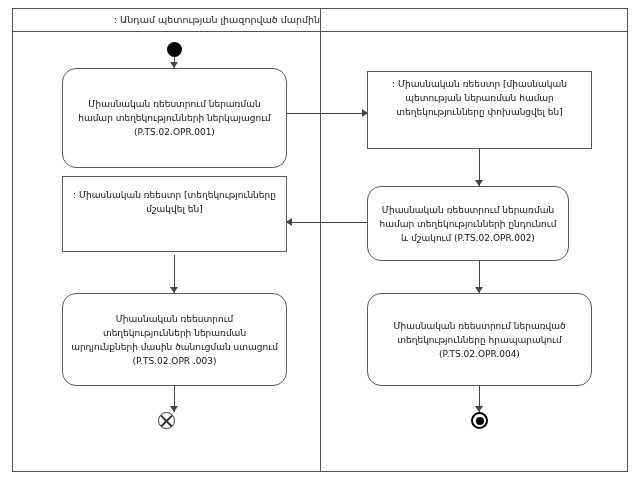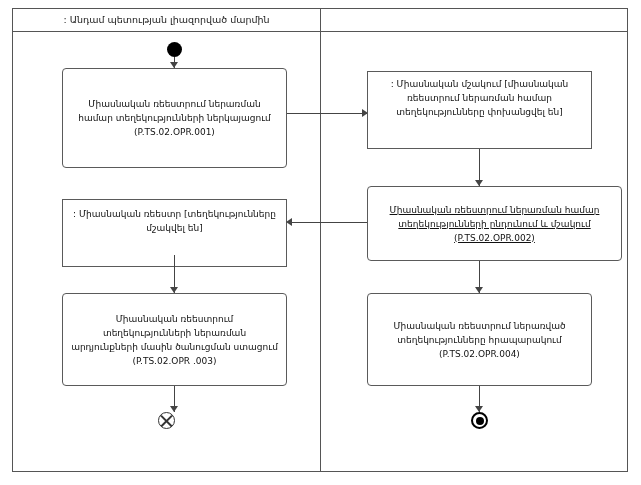--- a/index.html
+++ b/index.html
@@ -44,21 +44,21 @@
     top: 31px;
     width: 616px;
     height: 1px;
     background: #555555;
   }
   .lane-title {
     position: absolute;
     top: 9px;
     height: 22px;
     line-height: 22px;
-    text-align: center;
+    text-align: right;
     font-size: 9.5px;
     color: #1a1a1a;
     white-space: nowrap;
     overflow: hidden;
   }
   .lane-title.left  { left: 13px;  width: 307px; }
   .lane-title.right { left: 321px; width: 306px; font-size: 7.5px; }
 
   
   .node {
@@ -68,21 +68,21 @@
     background: #ffffff;
     display: flex;
     align-items: center;
     justify-content: center;
     text-align: center;
     font-size: 9px;
     line-height: 14px;
     color: #111111;
     padding: 4px 8px;
   }
-  .node.action { border-radius: 4px; }
+  .node.action { border-radius: 14px; }
   .node.object { border-radius: 0; }
   .node .txt { display: block; width: 100%; }
   .node.object .txt { position: relative; top: -12px; }
 
   
   .initial-node {
     position: absolute;
     width: 15px; height: 15px;
     border-radius: 50%;
     background: #000000;
@@ -170,46 +170,46 @@
   <div class="edge-v" style="left:174px; top:57px; height:11px;"></div>
   <div class="arrow-down" style="left:170px; top:62px;"></div>
 
   <div class="node action" style="left:62px; top:68px; width:225px; height:100px;">
     <span class="txt">Միասնական ռեեստրում ներառման համար տեղեկությունների ներկայացում (P.TS.02.OPR.001)</span>
   </div>
 
   <div class="edge-h" style="left:287px; top:113px; width:80px;"></div>
   <div class="arrow-right" style="left:362px; top:109px;"></div>
 
-  <div class="node object" style="left:62px; top:199px; width:225px; height:68px;">
+  <div class="node object" style="left:62px; top:176px; width:225px; height:76px;">
     <span class="txt">: Միասնական ռեեստր [տեղեկությունները մշակվել են]</span>
   </div>
 
   <div class="edge-v" style="left:174px; top:255px; height:38px;"></div>
   <div class="arrow-down" style="left:170px; top:287px;"></div>
 
   <div class="node action" style="left:62px; top:293px; width:225px; height:93px;justify-content:flex-end;">
     <span class="txt">Միասնական ռեեստրում տեղեկությունների ներառման արդյունքների մասին ծանուցման ստացում (P.TS.02.OPR .003)</span>
   </div>
 
   <div class="edge-v" style="left:174px; top:386px; height:26px;"></div>
   <div class="arrow-down" style="left:170px; top:406px;"></div>
   <div class="flow-final" style="left:158px; top:412px;">
     <span class="x1"></span>
     <span class="x2"></span>
   </div>
 
   <div class="node object" style="left:367px; top:71px; width:225px; height:78px;">
-    <span class="txt">: Միասնական մշակում [միասնական ռեեստրում ներառման համար տեղեկությունները փոխանցվել են]</span>
+    <span class="txt">: Միասնական ռեեստր [միասնական պետության ներառման համար տեղեկությունները փոխանցվել են]</span>
   </div>
 
   <div class="edge-v" style="left:479px; top:149px; height:37px;"></div>
   <div class="arrow-down" style="left:475px; top:180px;"></div>
 
-  <div class="node action" style="left:367px; top:186px; width:255px; height:75px;text-decoration:underline;">
+  <div class="node action" style="left:367px; top:186px; width:202px; height:75px;">
     <span class="txt">Միասնական ռեեստրում ներառման համար տեղեկությունների ընդունում և մշակում (P.TS.02.OPR.002)</span>
   </div>
 
   <div class="edge-h" style="left:292px; top:222px; width:75px;"></div>
   <div class="arrow-left" style="left:286px; top:218px;"></div>
 
   <div class="edge-v" style="left:479px; top:261px; height:32px;"></div>
   <div class="arrow-down" style="left:475px; top:287px;"></div>
 
   <div class="node action" style="left:367px; top:293px; width:225px; height:93px;">

